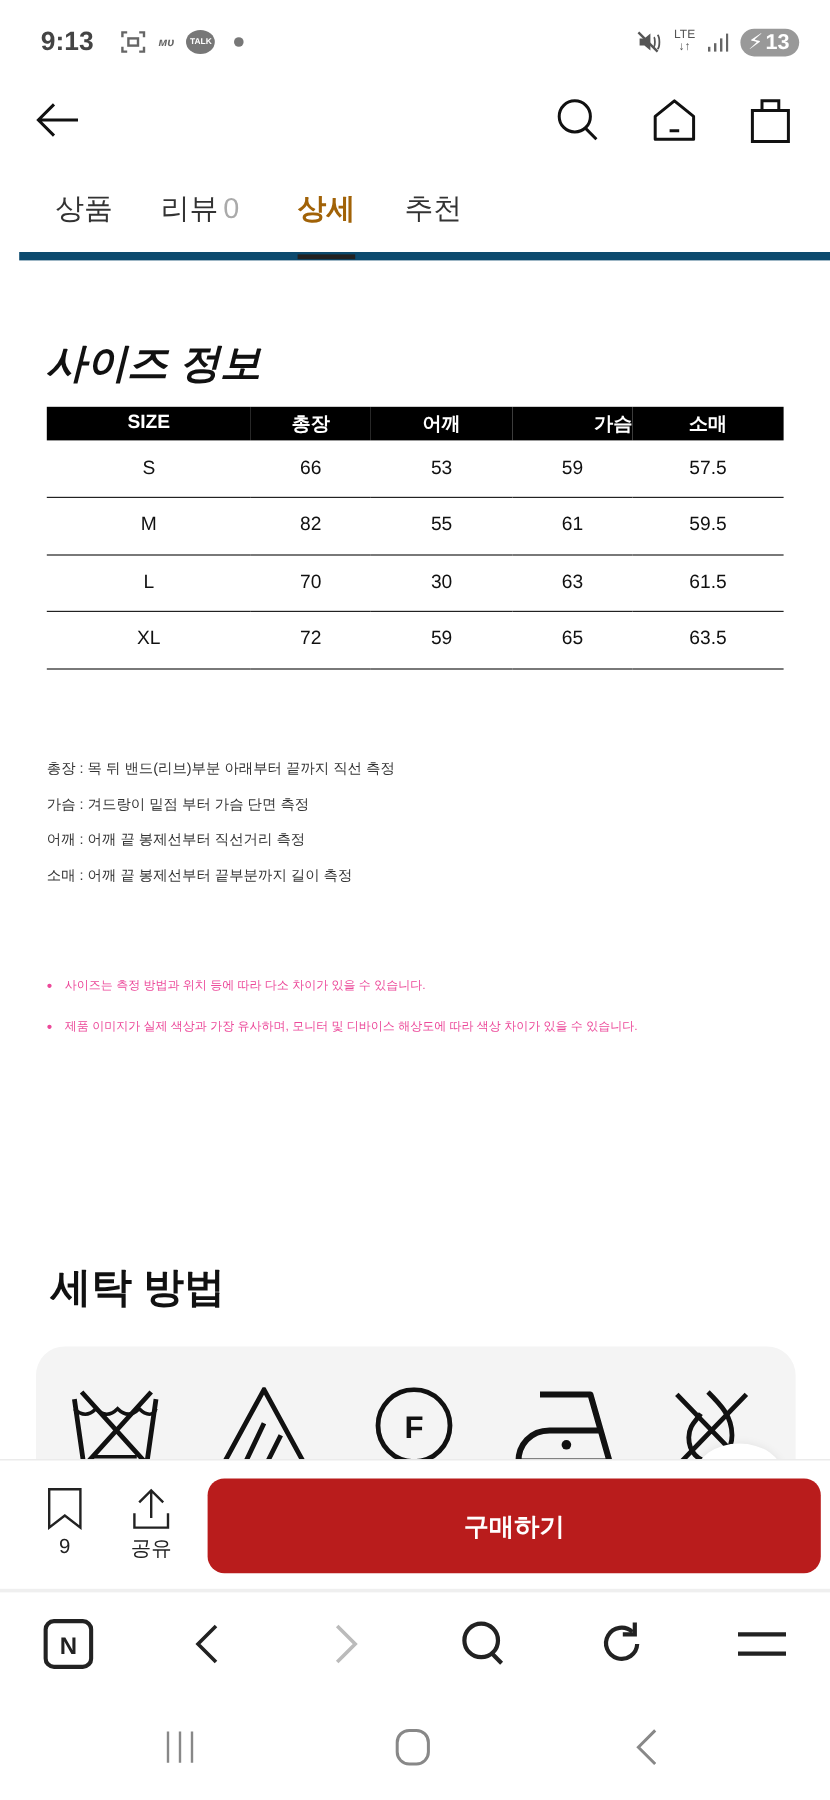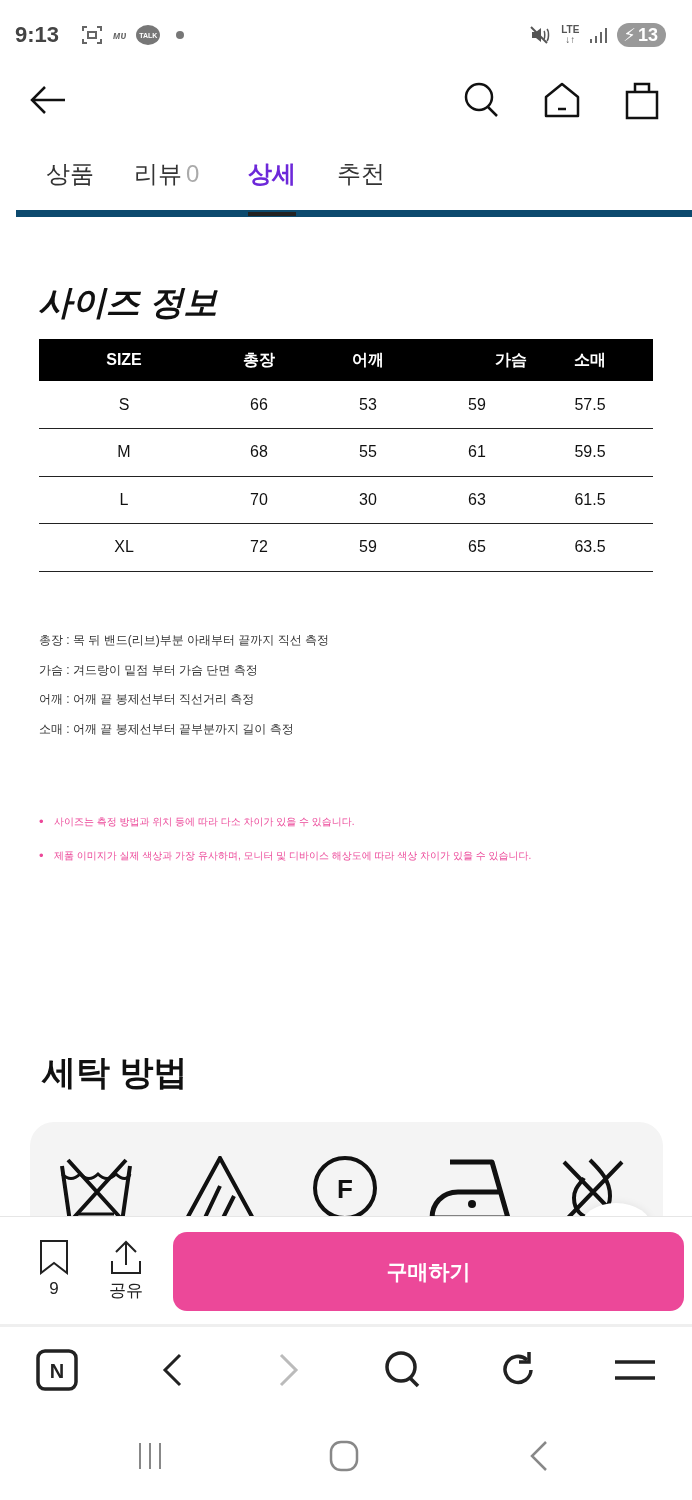--- a/index.html
+++ b/index.html
@@ -1,59 +1,59 @@
 <!DOCTYPE html>
 <html><head>
 <meta charset="utf-8">
 <style>
   * { box-sizing: border-box; margin: 0; padding: 0; }
   html, body { width: 692px; height: 1500px; overflow: hidden; background: #fff; }
   body { font-family: "Liberation Sans", "DejaVu Sans", sans-serif; color: #111; position: relative; }
 
-  .status-bar { position: absolute; top: 0; left: 0; width: 692px; height: 70px; display: flex; align-items: center; padding: 0 26px 0 15px; color: #555; }
+  .status-bar { position: absolute; top: 0; left: 0; width: 692px; height: 70px; display: flex; align-items: center; padding: 0 26px 0 34px; color: #555; }
   .status-time { font-size: 22px; font-weight: bold; color: #444; margin-right: 12px; }
   .status-left { display: flex; align-items: center; gap: 10px; }
   .status-right { margin-left: auto; display: flex; align-items: center; gap: 10px; }
   .sb-ico { display: inline-flex; align-items: center; justify-content: center; font-size: 12px; color: #666; }
   .talk-bubble { width: 24px; height: 20px; border-radius: 50%; background: #777; color: #fff; font-size: 7px; font-weight: bold; display: flex; align-items: center; justify-content: center; }
   .dot { width: 8px; height: 8px; border-radius: 50%; background: #777; }
   .battery { background: #999; color: #fff; border-radius: 14px; padding: 1px 8px 1px 6px; font-size: 18px; font-weight: bold; display: flex; align-items: center; gap: 2px; }
-  .lte { font-size: 10px; line-height: 10px; text-align: center; color: #555; font-weight: bold; }
+  .lte { font-size: 10px; line-height: 10px; text-align: center; color: #555; font-weight: normal; }
 
   .app-header { position: absolute; top: 70px; left: 0; width: 692px; height: 60px; }
   .hdr-btn { position: absolute; top: 8px; width: 44px; height: 44px; display: flex; align-items: center; justify-content: center; }
 
   .tabs { position: absolute; top: 140px; left: 16px; width: 692px; height: 77px; border-bottom: 7px solid #0c4a6e; }
   .tab { position: absolute; top: 18px; font-size: 24px; color: #333; height: 58px; }
   .tab .count { color: #aaa; margin-left: 4px; }
-  .tab.active { color: #6d28d9; font-weight: bold; }
+  .tab.active { color: #a16207; font-weight: bold; }
   .tab.active::after { content: ""; position: absolute; left: 0; right: 0; bottom: 0; height: 4px; background: #222; }
 
   .section-title { position: absolute; left: 38px; font-size: 34px; font-weight: bold; color: #111; }
 
   .size-table { position: absolute; top: 339px; left: 39px; width: 614px; border-collapse: collapse; }
-  .size-table th { background: #000; color: #fff; height: 42px; font-size: 16px; font-weight: bold; text-align: center; }
+  .size-table th { background: #000; color: #fff; height: 28px; font-size: 16px; font-weight: bold; text-align: center; }
   .size-table td { height: 47.5px; font-size: 16px; text-align: center; border-bottom: 1.5px solid #222; color: #111; }
 
   .measure { position: absolute; top: 626px; left: 39px; width: 600px; }
   .measure h3 { font-size: 20px; font-weight: bold; margin-bottom: 16px; }
   .measure p { font-size: 12px; color: #333; line-height: 29.5px; }
 
   .notes { position: absolute; top: 810px; left: 39px; width: 620px; }
   .notes li { list-style: none; position: relative; padding-left: 15px; font-size: 10px; color: #ec4899; line-height: 24px; margin-bottom: 10px; }
   .notes li::before { content: "•"; position: absolute; left: 0; top: 0; font-size: 13px; }
 
   .care-box { position: absolute; top: 1122px; left: 30px; width: 633px; height: 120px; background: #f4f4f4; border-radius: 24px; overflow: hidden; }
   .care-icon { position: absolute; top: 34px; }
   .scroll-top-btn { position: absolute; top: 1203px; left: 580px; width: 72px; height: 50px; border-radius: 50%; background: #fff; box-shadow: 0 0 8px rgba(0,0,0,0.08); }
 
   .action-bar { position: absolute; top: 1216px; left: 0; width: 692px; height: 108px; background: #fff; border-top: 1px solid #e6e6e6; }
   .act-btn { position: absolute; top: 22px; width: 50px; display: flex; flex-direction: column; align-items: center; }
   .act-btn span { font-size: 17px; color: #222; margin-top: 4px; }
-  .buy-button { position: absolute; top: 15px; left: 173px; width: 511px; height: 79px; background: #ec4899; color: #fff; font-size: 21px; font-weight: bold; border-radius: 14px; border: none; display: flex; align-items: center; justify-content: center; }
+  .buy-button { position: absolute; top: 15px; left: 173px; width: 511px; height: 79px; background: #b91c1c; color: #fff; font-size: 21px; font-weight: bold; border-radius: 14px; border: none; display: flex; align-items: center; justify-content: center; }
 
   .browser-bar { position: absolute; top: 1324px; left: 0; width: 692px; height: 92px; background: #fff; border-top: 3px solid #efefef; }
   .br-btn { position: absolute; top: 18px; width: 50px; height: 50px; display: flex; align-items: center; justify-content: center; }
 
   .nav-bar { position: absolute; top: 1416px; left: 0; width: 692px; height: 84px; background: #fff; }
   .nav-btn { position: absolute; top: 20px; width: 50px; height: 40px; display: flex; align-items: center; justify-content: center; }
 </style>
 </head>
 <body>
 
@@ -141,21 +141,21 @@
   <tbody>
     <tr>
       <td>S</td>
       <td>66</td>
       <td>53</td>
       <td>59</td>
       <td>57.5</td>
     </tr>
     <tr>
       <td>M</td>
-      <td>68</td>
+      <td>82</td>
       <td>55</td>
       <td>61</td>
       <td>59.5</td>
     </tr>
     <tr>
       <td>L</td>
       <td>70</td>
       <td>30</td>
       <td>63</td>
       <td>61.5</td>

